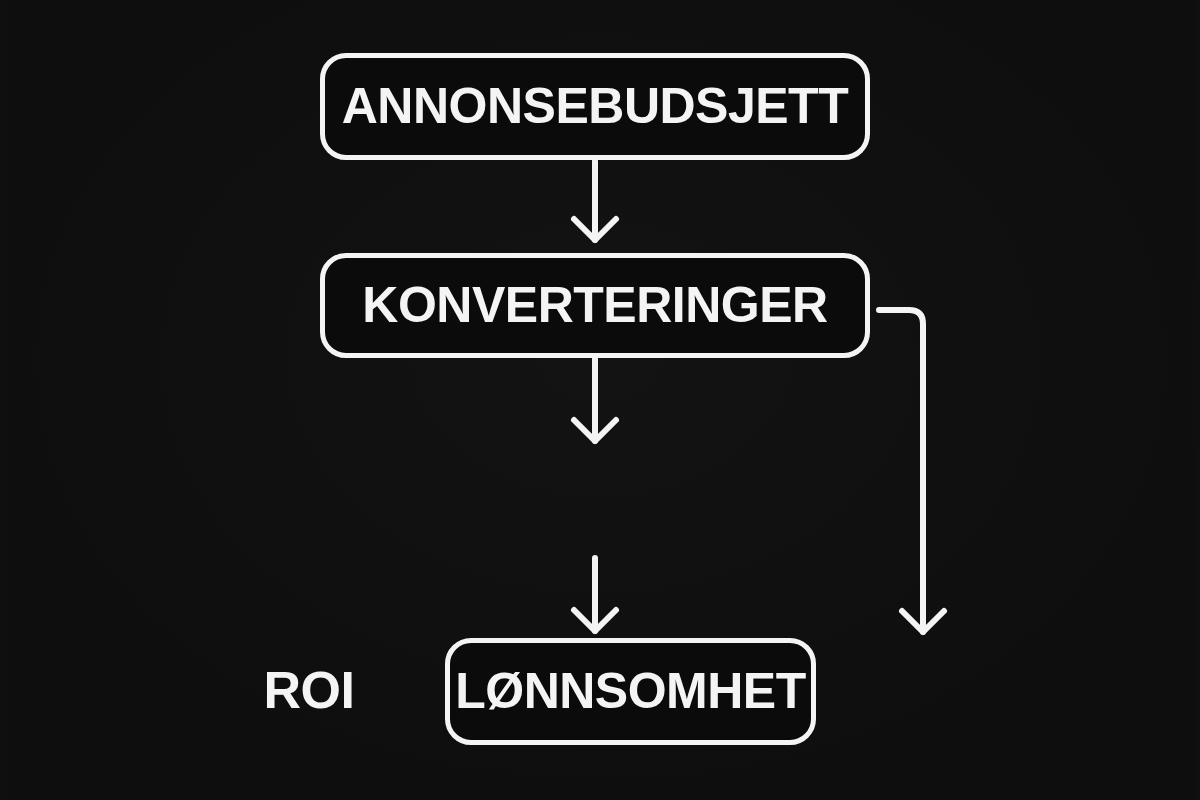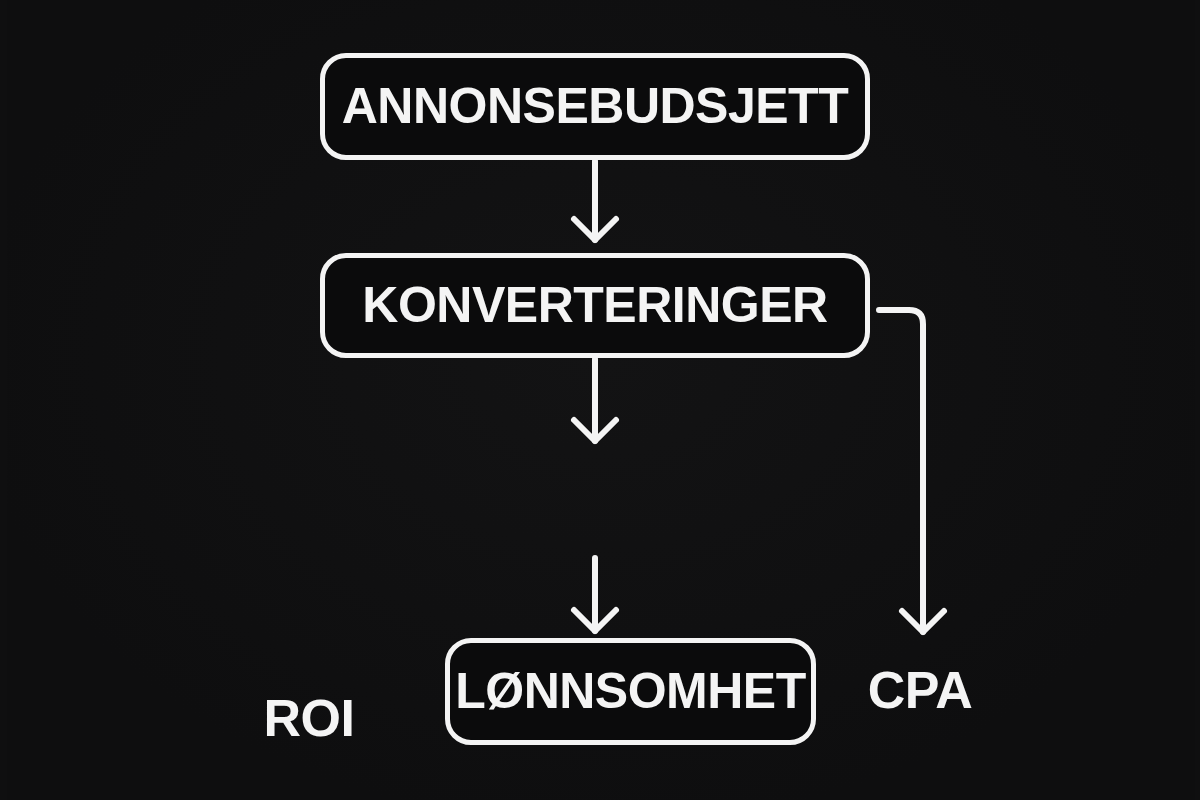--- a/index.html
+++ b/index.html
@@ -42,21 +42,21 @@
     font-size: 52px;
     letter-spacing: -0.5px;
     line-height: 1;
     text-align: center;
     white-space: nowrap;
   }
   .node-budget        { left: 313px; top: 53px;  width: 550px; height: 107px; }
   .node-quality       { left: 313px; top: 253px; width: 550px; height: 105px; }
   .node-conversions   { left: 313px; top: 450px; width: 550px; height: 107px; }
   .node-profitability { left: 438px; top: 638px; width: 371px; height: 107px; }
-  .label-roi { left: 232px; top: 692px; width: 140px; }
+  .label-roi { left: 232px; top: 664px; width: 140px; }
   .label-cpa { left: 843px; top: 664px; width: 140px; }
   .edges-svg {
     position: absolute;
     left: 0;
     top: 0;
     width: 1200px;
     height: 800px;
     pointer-events: none;
   }
   .edges-svg path {
@@ -99,15 +99,14 @@
     <span class="node-label">KONVERTERINGER</span>
   </div>
 
 
   <div class="node node-profitability">
     <span class="node-label">LØNNSOMHET</span>
   </div>
 
   <div class="side-label label-roi">ROI</div>
 
-  <div class="side-label label-cpa">CPA</div>
 
 </div>
 
 </body></html>

